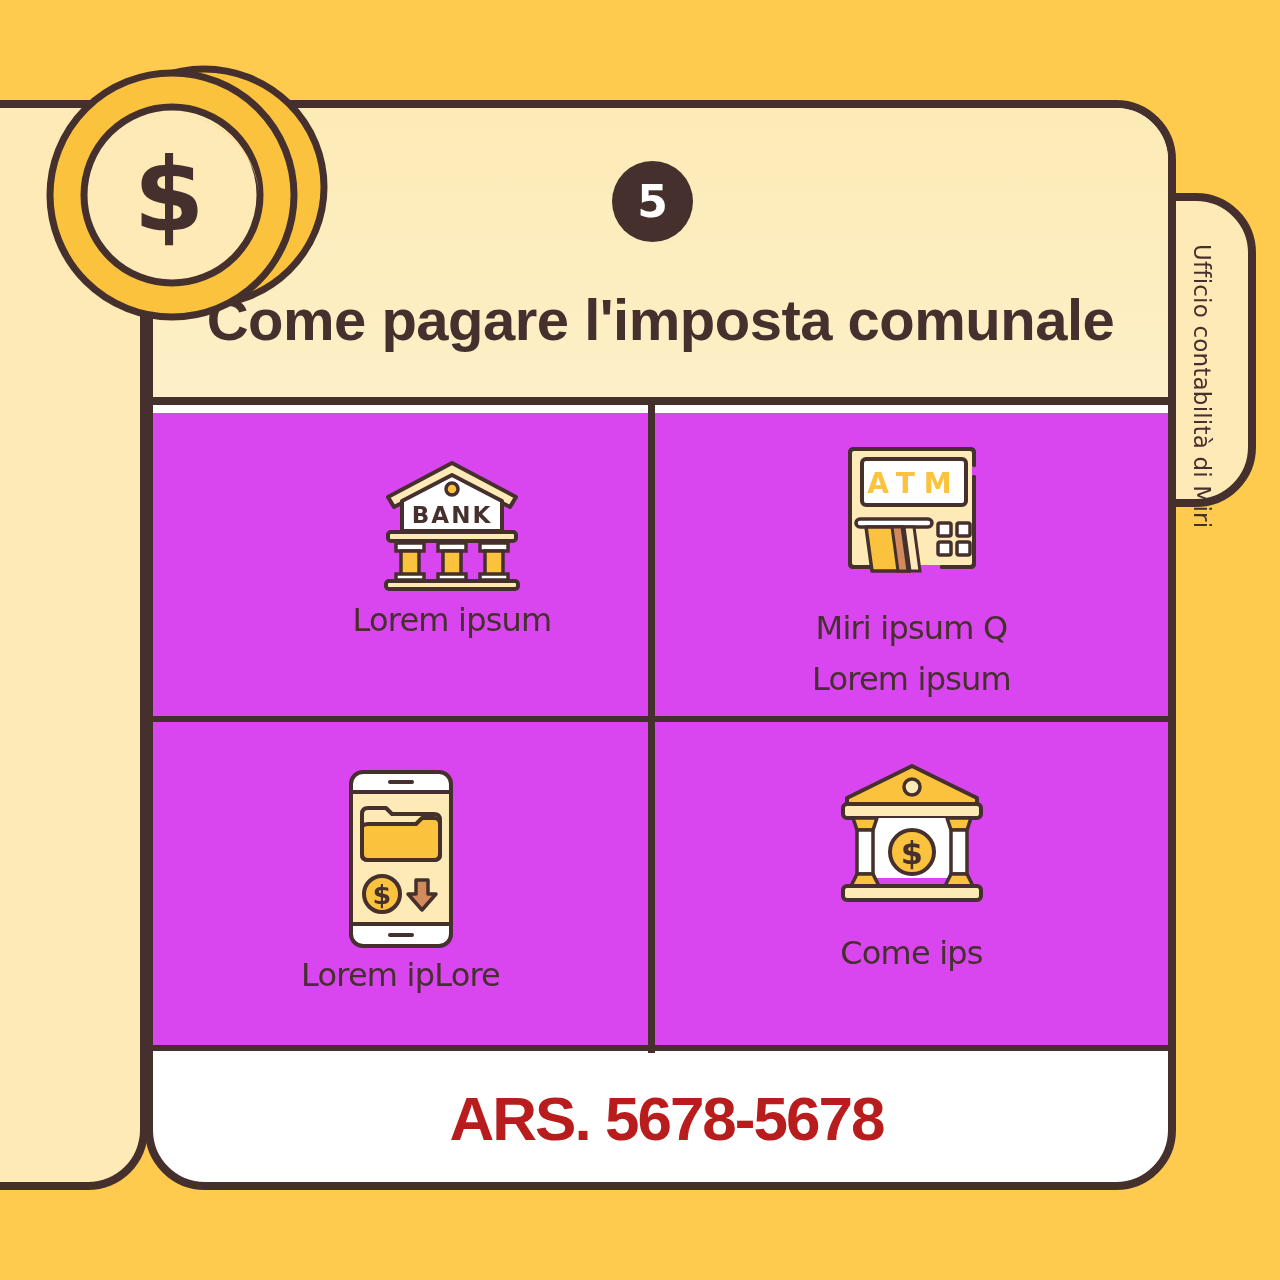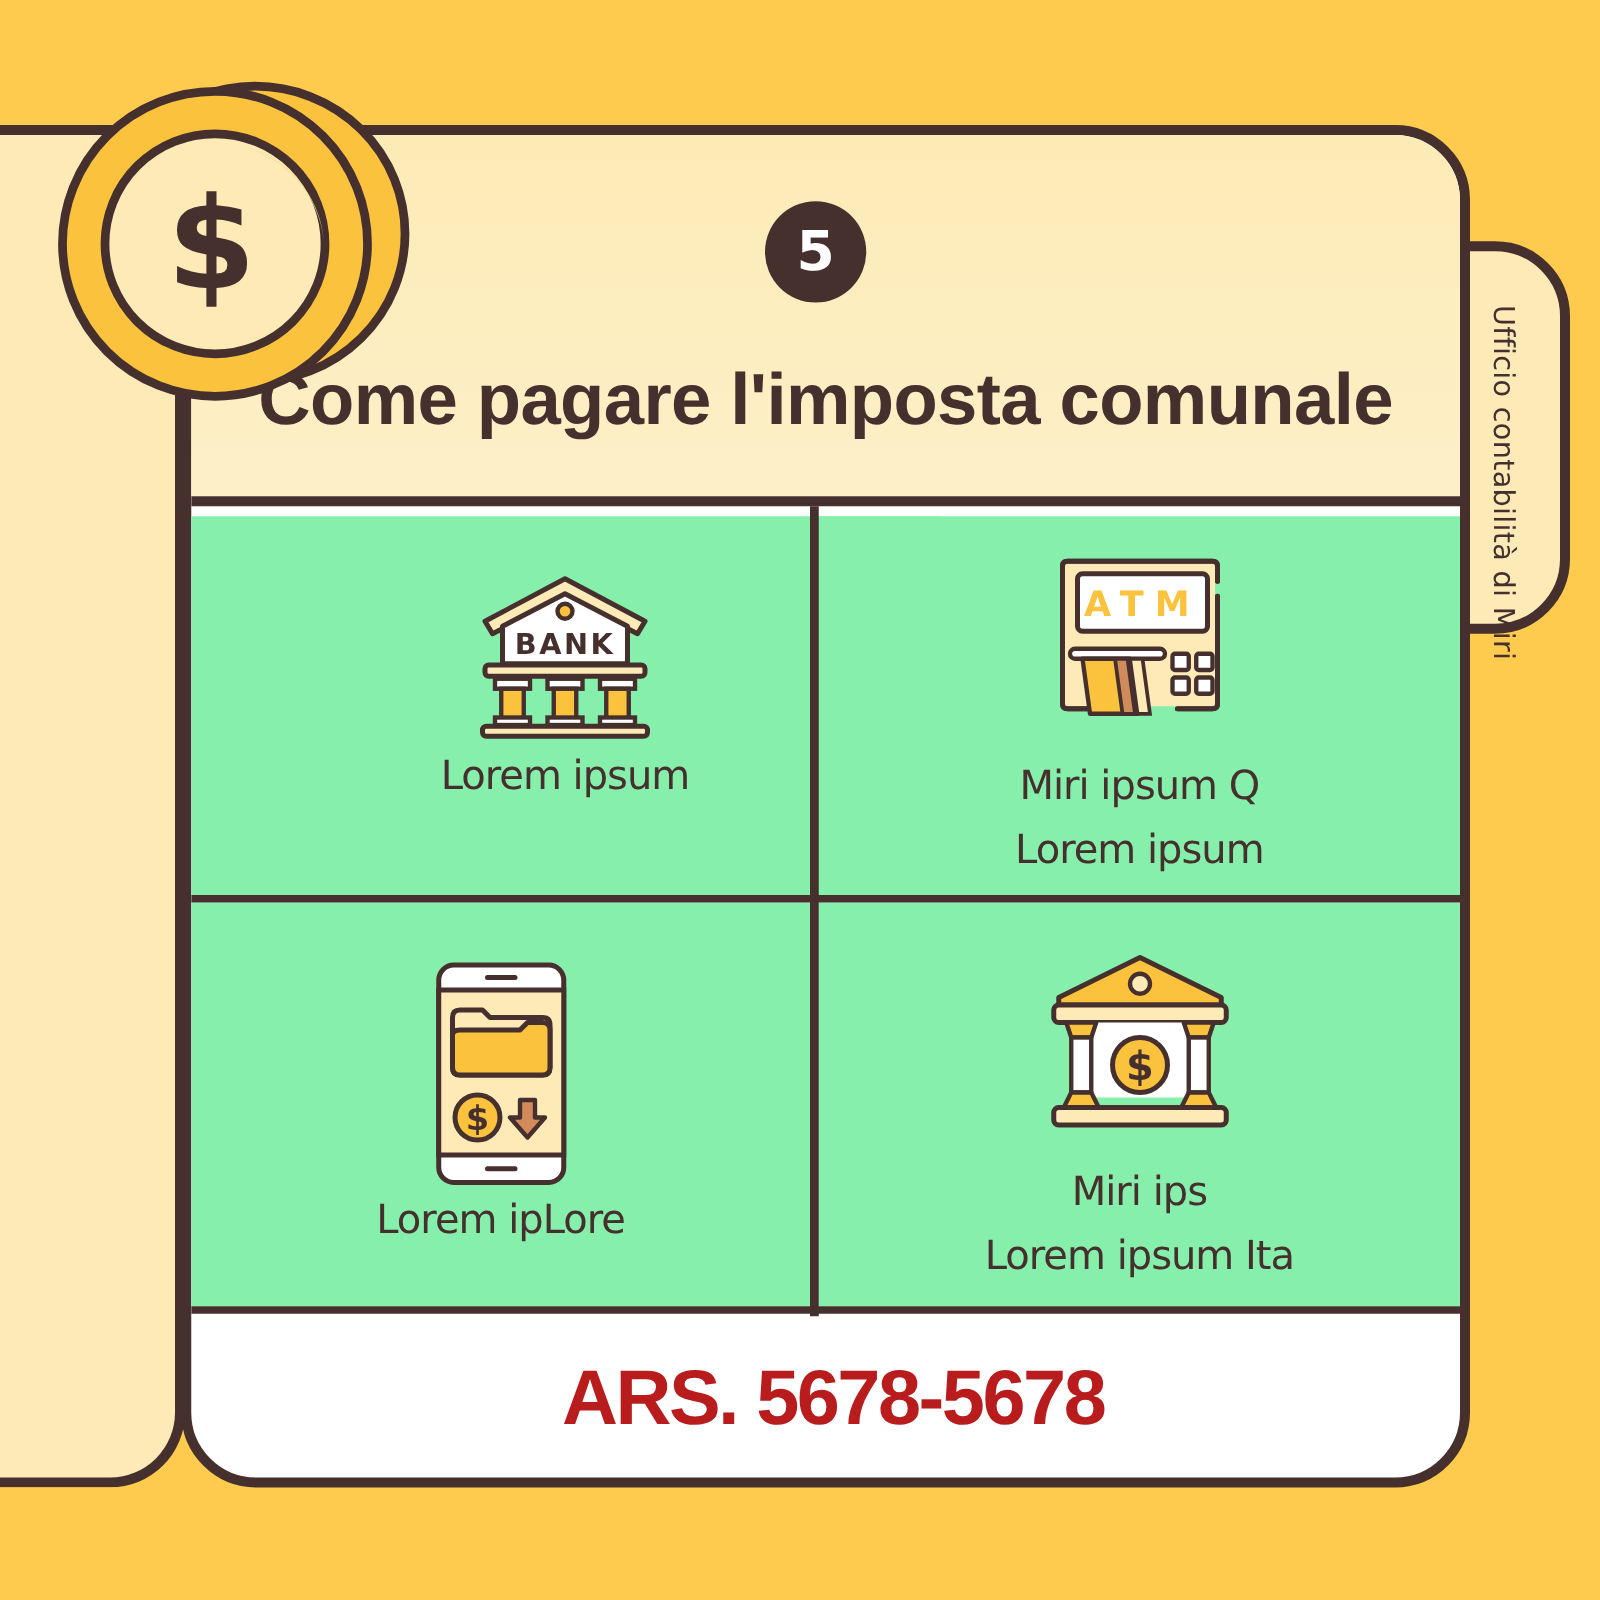--- a/index.html
+++ b/index.html
@@ -31,21 +31,21 @@
   .step-badge {
     position: absolute; left: 459px; top: 53px; width: 81px; height: 81px;
     border-radius: 50%; background: #45302e; color: #fff;
     font-weight: bold; font-size: 44px; display: flex; align-items: center; justify-content: center;
   }
   .title {
     position: absolute; left: 0; right: 0; top: 178px; text-align: center;
     font-weight: bold; font-size: 58px; color: #45302e; letter-spacing: -0.5px;
     font-family: "Liberation Sans", sans-serif;
   }
-  .cell { position: absolute; background: #86efac; display: flex; flex-direction: column; align-items: center; }
+  .cell { position: absolute; background: #d946ef; display: flex; flex-direction: column; align-items: center; }
   .cell-label { font-size: 32px; text-align: center; line-height: 51px; color: #45302e; font-family: "DejaVu Sans", sans-serif; font-weight: normal; letter-spacing: -0.8px; }
   .vline { position: absolute; left: 495px; top: 297px; width: 7px; height: 648px; background: #45302e; }
   .hline1 { position: absolute; left: 0; top: 608px; width: 1015px; height: 6px; background: #45302e; }
   .hline2 { position: absolute; left: 0; top: 937px; width: 1015px; height: 6px; background: #45302e; }
   .phone-text {
     position: absolute; left: 0; right: 0; top: 975px; text-align: center;
     font-weight: bold; font-size: 62px; color: #b91c1c; letter-spacing: -2px;
     font-family: "Liberation Sans", sans-serif;
     margin-left: 12px;
   }
@@ -136,22 +136,21 @@
       <rect x="18" y="70" width="16" height="44" fill="#fff" stroke="#45302e" stroke-width="3.5"></rect>
       <path d="M18 114 L34 114 L40 126 L12 126 Z" fill="#fbc23e" stroke="#45302e" stroke-width="3.5" stroke-linejoin="round"></path>
       <path d="M108 58 L132 58 L128 70 L112 70 Z" fill="#fbc23e" stroke="#45302e" stroke-width="3.5" stroke-linejoin="round"></path>
       <rect x="112" y="70" width="16" height="44" fill="#fff" stroke="#45302e" stroke-width="3.5"></rect>
       <path d="M112 114 L128 114 L134 126 L106 126 Z" fill="#fbc23e" stroke="#45302e" stroke-width="3.5" stroke-linejoin="round"></path>
       <circle cx="73" cy="92" r="22" fill="#fbc23e" stroke="#45302e" stroke-width="4"></circle>
       <text x="73" y="104" text-anchor="middle" font-family="DejaVu Sans, sans-serif" font-weight="bold" font-size="32" fill="#45302e">$</text>
       <rect x="4" y="126" width="138" height="14" rx="4" fill="#fdeab7" stroke="#45302e" stroke-width="4"></rect>
     </svg>
     <div style="margin-top:22px;">
-      <div class="cell-label">Miri ips</div>
-      <div class="cell-label">Lorem ipsum Ita</div>
+      <div class="cell-label">Come ips</div>
     </div>
   </div>
 
   <div class="vline"></div>
   <div class="hline1"></div>
   <div class="hline2"></div>
 
   <div class="phone-text">ARS. 5678-5678</div>
 </div>
 

